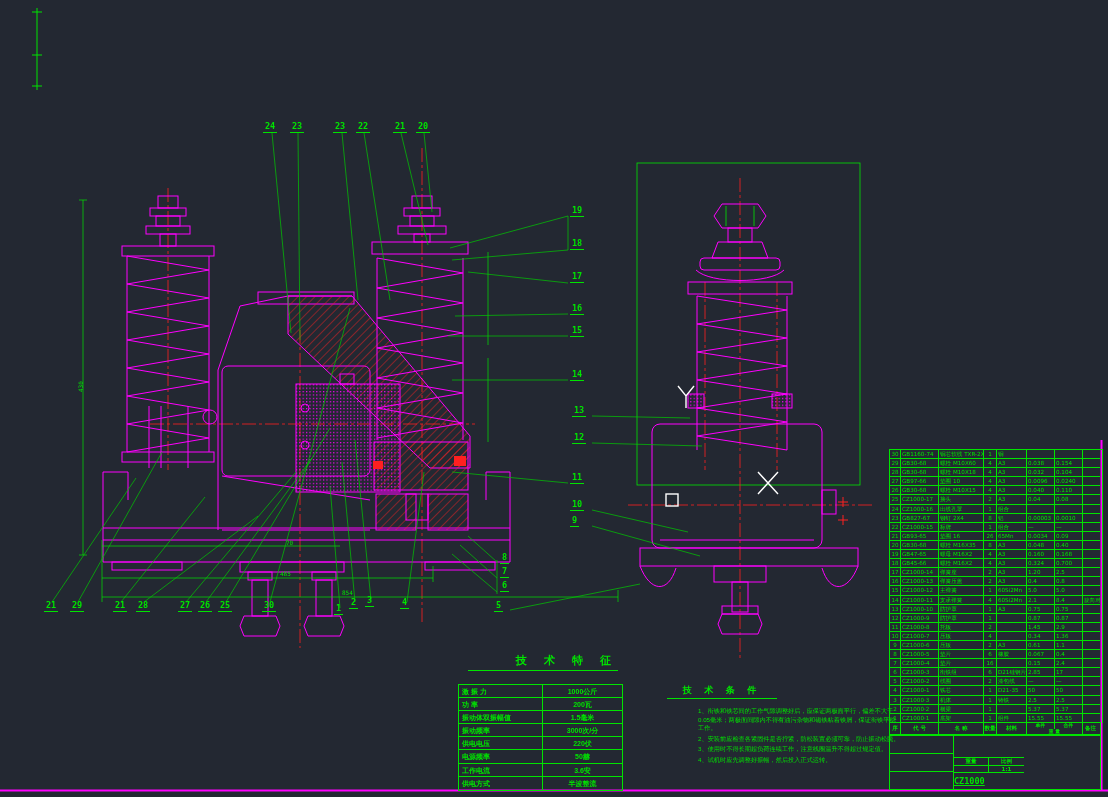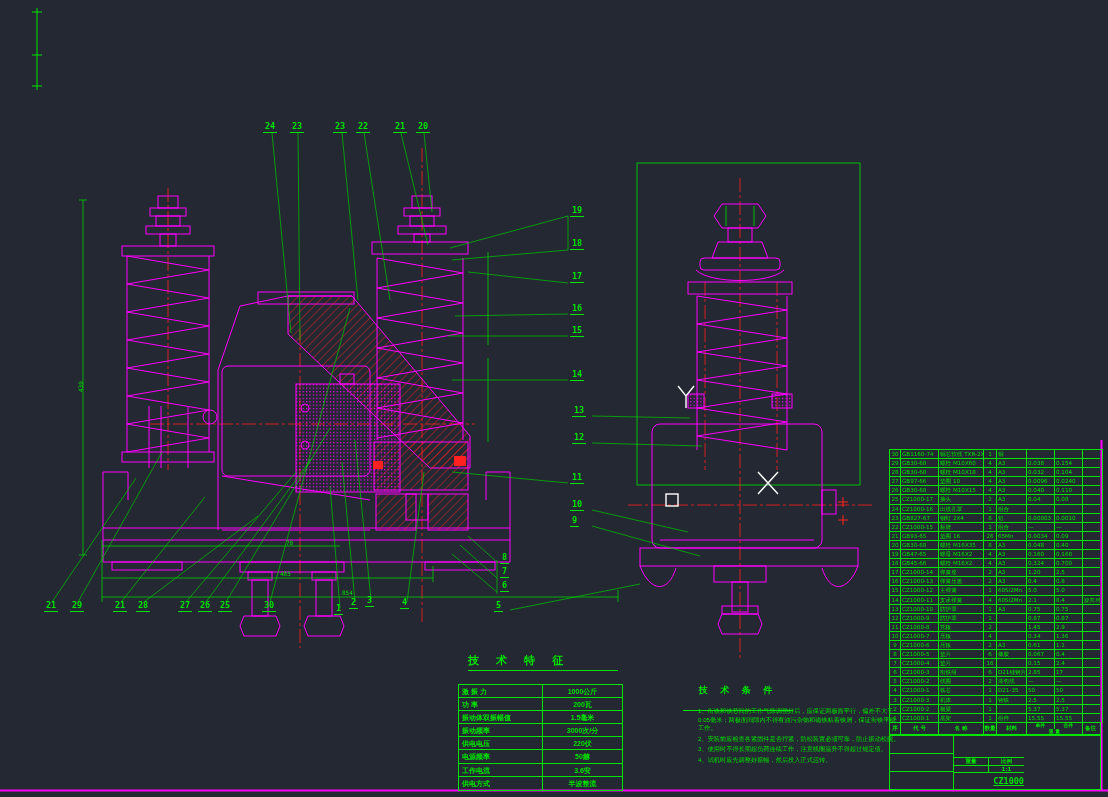--- a/index.html
+++ b/index.html
@@ -17,41 +17,41 @@
     font:bold 8.5px/1 "DejaVu Sans Mono",monospace;
     border-bottom:1px solid var(--g);padding:0 2px 1px 2px;
   }
   .dim{position:absolute;color:var(--g);font:6px/1 "DejaVu Sans Mono",monospace;}
   .dim.rot{transform:rotate(-90deg);transform-origin:left top;}
 
   
   #tf-title{
     position:absolute;left:468px;top:654px;width:150px;color:var(--g);
     font:bold 11px/1.2 "Liberation Sans",sans-serif;letter-spacing:7px;
-    border-bottom:1px solid var(--g);padding-bottom:3px;text-align:left;
+    border-bottom:1px solid var(--g);padding-bottom:3px;text-align:right;
   }
   #tf-table{
     position:absolute;left:458px;top:684px;width:163px;
     border:1px solid var(--g);
   }
   .frow{display:grid;grid-template-columns:84px 1fr;height:13.1px;}
   .frow>div{
     border-bottom:1px solid var(--g);color:var(--g);
     font:bold 7px/13px "Liberation Sans",sans-serif;
     overflow:hidden;white-space:nowrap;padding:0 3px;
   }
   .frow>div:first-child{border-right:1px solid var(--g);}
   .frow:last-child>div{border-bottom:none;}
   .frow .val{text-align:center;}
 
   
   #tc-title{
-    position:absolute;left:683px;top:685px;width:110px;color:var(--g);
+    position:absolute;left:667px;top:685px;width:110px;color:var(--g);
     font:bold 9px/1.2 "Liberation Sans",sans-serif;letter-spacing:5px;
-    border-bottom:1px solid var(--g);padding-bottom:14px;text-align:center;
+    border-bottom:1px solid var(--g);padding-bottom:2px;text-align:center;
   }
   #tc-items{
     position:absolute;left:698px;top:707px;width:202px;color:var(--g);
     font:6.2px/8.6px "Liberation Sans",sans-serif;
   }
   .tc-item{margin-bottom:2px;}
 
   
   #parts{
     position:absolute;left:889px;top:449px;width:212px;
@@ -97,21 +97,21 @@
   #tblock .c3{display:grid;grid-template-rows:22px 15px 1fr;}
   #tblock .c3>div{border-bottom:1px solid var(--g);overflow:hidden;}
   #tblock .c3>div:last-child{border-bottom:none;}
   .minigrid{display:grid;grid-template-columns:1fr 1fr;grid-template-rows:1fr 1fr;}
   .minigrid span{
     border-right:1px solid var(--g);border-bottom:1px solid var(--g);
     font:bold 5.5px/7px "DejaVu Sans",sans-serif;text-align:center;color:var(--g);
   }
   .minigrid span:nth-child(2n){border-right:none;}
   .minigrid span:nth-child(n+3){border-bottom:none;}
-  #tblock .code{font:bold 8.5px/17px "DejaVu Sans Mono",monospace;text-align:right;text-decoration:underline;}
+  #tblock .code{font:bold 8.5px/17px "DejaVu Sans Mono",monospace;text-align:left;text-decoration:underline;}
 </style>
 </head>
 <body>
 
 <div id="app">
 
   <svg width="1108" height="797" viewBox="0 0 1108 797">
     <defs>
       <pattern id="hred" width="6" height="6" patternUnits="userSpaceOnUse" patternTransform="rotate(45)">
         <line x1="0" y1="0" x2="0" y2="6" stroke="#ff2020" stroke-width="0.9"></line>

